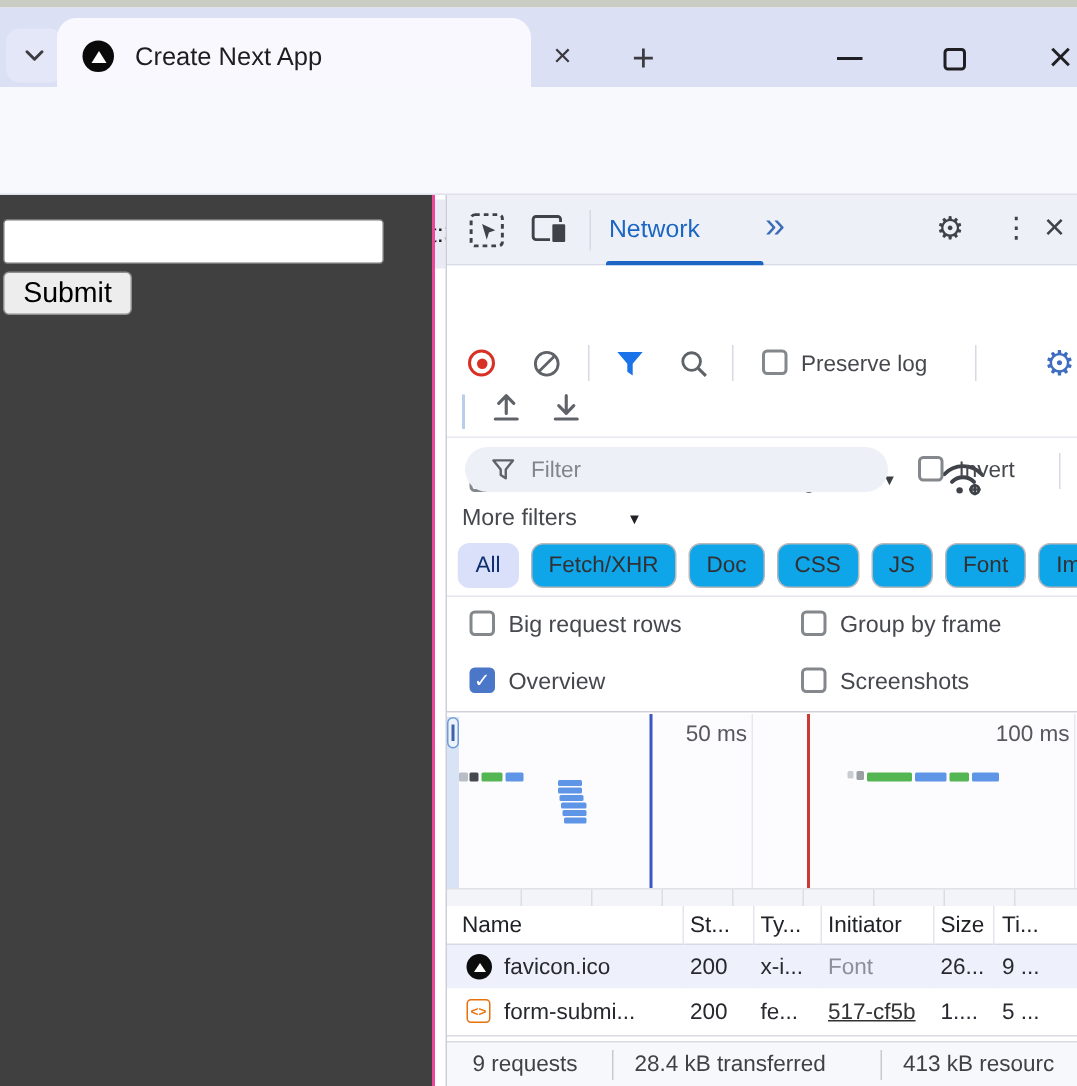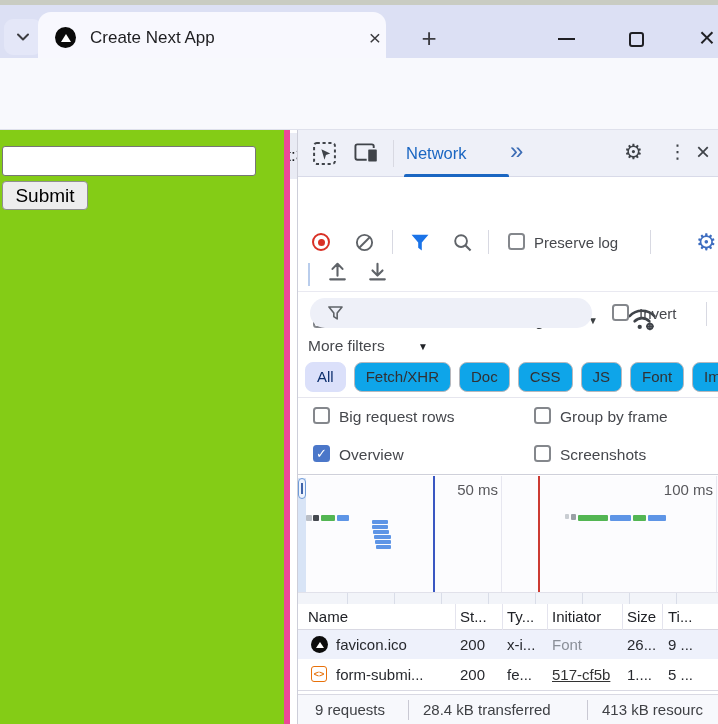--- a/index.html
+++ b/index.html
@@ -5,42 +5,42 @@
   * { margin:0; padding:0; box-sizing:border-box; }
   html,body { width:718px; height:724px; }
   body { font-family:"Liberation Sans", sans-serif; background:#fff; overflow:hidden; }
   #stage { position:relative; width:718px; height:724px; overflow:hidden; background:#fff; }
   .abs { position:absolute; }
 
   
   #top-edge { left:0; top:0; width:718px; height:5px; background:#c9ccc2; }
   #tabstrip { left:0; top:5px; width:718px; height:53px; background:#dce0f4; }
   #tab-search-btn { left:4px; top:14px; width:38px; height:36px; border-radius:9px; background:#e4e7f8; display:flex; align-items:center; justify-content:center; cursor:pointer; }
-  #active-tab { left:38px; top:7px; width:348px; height:51px; background:#f8f8fe; border-radius:13px 13px 0 0; display:flex; align-items:center; }
+  #active-tab { left:38px; top:7px; width:316px; height:51px; background:#f8f8fe; border-radius:13px 13px 0 0; display:flex; align-items:center; }
   #tab-favicon { width:21px; height:21px; border-radius:50%; background:#0a0a0a; margin-left:17px; display:flex; align-items:center; justify-content:center; }
   #tab-favicon .tri { width:0; height:0; border-left:5px solid transparent; border-right:5px solid transparent; border-bottom:8.5px solid #fff; }
   #tab-title { margin-left:14px; font-size:17px; color:#1e1e21; }
   #tab-close { left:363px; top:21px; width:24px; height:24px; font-size:21px; color:#3a3a3e; display:flex; align-items:center; justify-content:center; cursor:pointer; }
   #new-tab-btn { left:415px; top:19px; width:28px; height:28px; font-size:26px; color:#3c3c41; display:flex; align-items:center; justify-content:center; font-weight:300; cursor:pointer; }
   #win-min { left:558px; top:33px; width:17px; height:2.4px; background:#1f1f23; }
   #win-max { left:629px; top:27px; width:15px; height:15px; border:2px solid #1f1f23; border-radius:3px; }
   #win-close { left:694px; top:18px; width:26px; height:30px; font-size:28px; color:#1f1f23; display:flex; align-items:center; justify-content:center; font-weight:300; }
 
   
   #toolbar { left:0; top:58px; width:718px; height:72px; background:#f8f9fd; border-bottom:1px solid #dfe1ec; }
   .nav-ic { width:26px; height:26px; color:#45474b; }
   #reload-hover { left:110px; top:76px; width:44px; height:44px; border-radius:50%; background:#d5d7db; }
   #url-pill { left:168px; top:75px; width:444px; height:46px; border-radius:23px; background:#e9ebf4; }
   #url-text { left:224px; top:88px; font-size:17px; color:#1d1e22; }
   #star-ic { left:566px; top:82px; font-size:27px; color:#45474b; }
   #avatar { left:632px; top:77px; width:42px; height:42px; border-radius:50%; background:#1d2644; color:#e8702a; font-weight:bold; font-size:13px; display:flex; align-items:center; justify-content:center; }
   #menu-dots { left:697px; top:82px; width:18px; height:32px; font-size:21px; color:#3f4145; display:flex; align-items:center; justify-content:center; letter-spacing:0; }
 
   
-  #page { left:0; top:130px; width:290px; height:594px; background:#84cc16; border-right:6px solid #ec4899; }
+  #page { left:0; top:130px; width:290px; height:594px; background:#404040; border-right:2px solid #ec4899; }
   #page-input { position:absolute; left:2px; top:16px; width:254px; height:30px; border:1px solid #767676; border-radius:3px; background:#fff; font-size:16px; padding:0 6px; }
   #submit-btn { position:absolute; left:2px; top:51px; width:86px; height:29px; background:#ededed; border:1px solid #8f8f8f; border-radius:4px; font-size:19px; color:#000; font-family:"Liberation Sans",sans-serif; cursor:pointer; }
 
   
   #devtools { left:297px; top:130px; width:377px; height:594px; background:#fff; border-left:1px solid #cdced9; }
   #dt-tabrow { left:0; top:0; width:421px; height:47px; background:#eef0f8; border-bottom:1px solid #d8dae8; }
   .vdiv { width:1px; background:#d8d9e2; }
   #net-label { left:108px; top:0; height:46px; line-height:46px; font-size:16.5px; color:#1a66c2; }
   #net-underline { left:106px; top:44px; width:105px; height:3px; background:#1a66c2; border-radius:2px 2px 0 0; }
   #more-tabs { left:212px; top:7px; font-size:24px; color:#3d6db5; }
@@ -220,20 +220,21 @@
         <path d="M11 15 V4 M6.2 8.5 L11 3.6 L15.8 8.5 M4 18.5 H18" fill="none" stroke="#5f6368" stroke-width="2" stroke-linecap="round" stroke-linejoin="round"></path>
       </svg>
     <svg class="abs" style="left:68px;top:130px;" width="23" height="23" viewBox="0 0 22 22">
         <path d="M11 3.6 V14.6 M6.2 10 L11 14.9 L15.8 10 M4 18.5 H18" fill="none" stroke="#5f6368" stroke-width="2" stroke-linecap="round" stroke-linejoin="round"></path>
       </svg>
 
     <div class="abs" id="filter-pill">
       <svg style="position:absolute;left:18px;top:8px;" width="15" height="14" viewBox="0 0 16 15">
           <path d="M1 1 H15 L9.8 7.5 V13.8 L6.2 11.4 V7.5 Z" fill="none" stroke="#5f6368" stroke-width="1.7" stroke-linejoin="round"></path>
         </svg>
+      <input id="filter-input" placeholder="Filter" style="">
     </div>
     <div class="abs cb" style="left:314px;top:174px;"></div>
     <div class="abs dt-label" style="left:341px;top:175px;">Invert</div>
     <div class="abs vdiv" style="left:408px;top:172px;height:24px;"></div>
 
     <div class="abs dt-label" style="left:10px;top:207px;font-size:15.5px;">More filters</div>
     <div class="abs caret" style="left:120px;top:211px;color:#202227;">▼</div>
 
     <div class="abs" id="chips">
         <div class="chip active">All</div>

